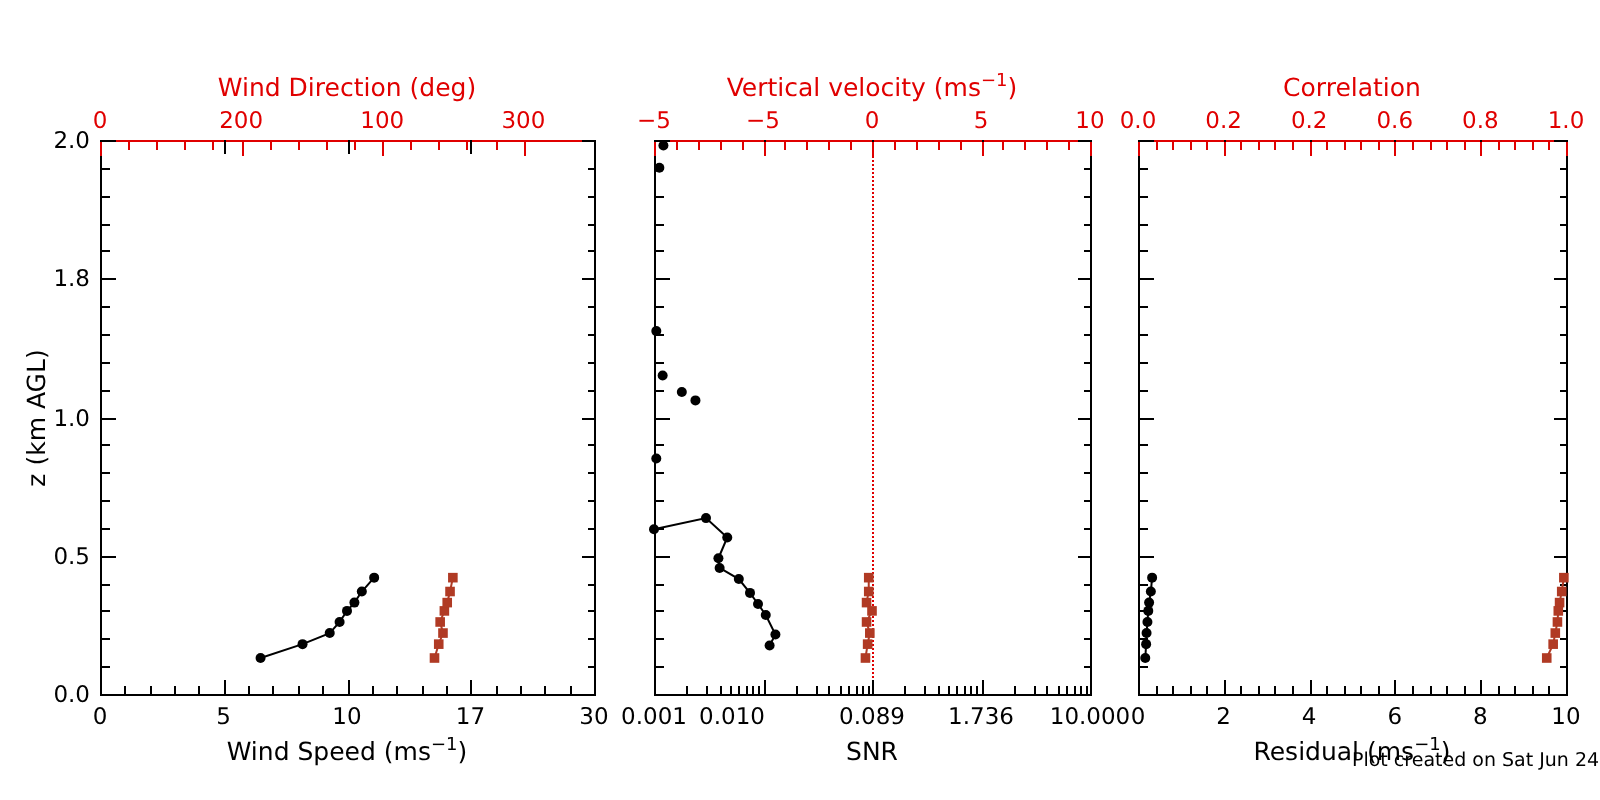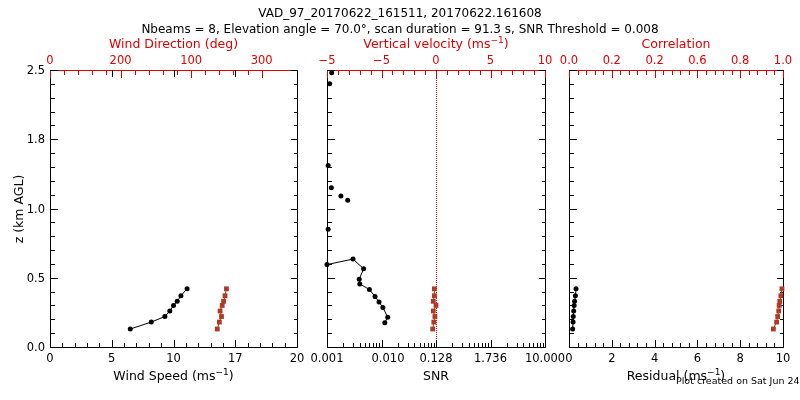--- a/index.html
+++ b/index.html
@@ -37,22 +37,20 @@
 
   svg.series{position:absolute;left:0;top:0;overflow:visible;}
 
   sup{font-size:0.72em;vertical-align:super;line-height:0;}
 </style>
 </head>
 <body>
 
 <div id="root">
 
-  <div class="txt ctr" id="title1">VAD_97_20170622_161511, 20170622.161608</div>
-  <div class="txt ctr" id="title2">Nbeams = 8, Elevation angle = 70.0°, scan duration = 91.3 s, SNR Threshold = 0.008</div>
 
   <div id="ylabel" style="left: 18px; top: 208.5px;">z (km AGL)</div>
 
   <div class="txt" id="footer">Plot created on Sat Jun 24 23:50:25 2017</div>
 
   <div id="panels">
       <div class="frame" style="left: 50px; top: 70px; width: 1px; height: 277px; background: rgb(0, 0, 0); position: absolute;"></div>
       <div class="frame" style="left: 297px; top: 70px; width: 1px; height: 277px; background: rgb(0, 0, 0); position: absolute;"></div>
       <div class="frame" style="left: 50px; top: 347px; width: 248px; height: 1px; background: rgb(0, 0, 0); position: absolute;"></div>
       <div class="frame" style="left: 50px; top: 70px; width: 248px; height: 1px; background: rgb(224, 0, 0); position: absolute;"></div>
@@ -63,21 +61,21 @@
       <div class="tick" style="left: 111.75px; top: 70px; width: 1px; height: 7px; background: rgb(0, 0, 0); position: absolute;"></div>
       <div class="tlab" style="left: 111.75px; top: 351px;">5</div>
       <div class="tick" style="left: 173.5px; top: 340px; width: 1px; height: 7px; background: rgb(0, 0, 0); position: absolute;"></div>
       <div class="tick" style="left: 173.5px; top: 70px; width: 1px; height: 7px; background: rgb(0, 0, 0); position: absolute;"></div>
       <div class="tlab" style="left: 173.5px; top: 351px;">10</div>
       <div class="tick" style="left: 235.25px; top: 340px; width: 1px; height: 7px; background: rgb(0, 0, 0); position: absolute;"></div>
       <div class="tick" style="left: 235.25px; top: 70px; width: 1px; height: 7px; background: rgb(0, 0, 0); position: absolute;"></div>
       <div class="tlab" style="left: 235.25px; top: 351px;">17</div>
       <div class="tick" style="left: 297px; top: 340px; width: 1px; height: 7px; background: rgb(0, 0, 0); position: absolute;"></div>
       <div class="tick" style="left: 297px; top: 70px; width: 1px; height: 7px; background: rgb(0, 0, 0); position: absolute;"></div>
-      <div class="tlab" style="left: 297px; top: 351px;">20</div>
+      <div class="tlab" style="left: 297px; top: 351px;">30</div>
       <div class="tick" style="left: 62.35px; top: 343px; width: 1px; height: 4px; background: rgb(0, 0, 0); position: absolute;"></div>
       <div class="tick" style="left: 74.7px; top: 343px; width: 1px; height: 4px; background: rgb(0, 0, 0); position: absolute;"></div>
       <div class="tick" style="left: 87.05px; top: 343px; width: 1px; height: 4px; background: rgb(0, 0, 0); position: absolute;"></div>
       <div class="tick" style="left: 99.4px; top: 343px; width: 1px; height: 4px; background: rgb(0, 0, 0); position: absolute;"></div>
       <div class="tick" style="left: 124.1px; top: 343px; width: 1px; height: 4px; background: rgb(0, 0, 0); position: absolute;"></div>
       <div class="tick" style="left: 136.45px; top: 343px; width: 1px; height: 4px; background: rgb(0, 0, 0); position: absolute;"></div>
       <div class="tick" style="left: 148.8px; top: 343px; width: 1px; height: 4px; background: rgb(0, 0, 0); position: absolute;"></div>
       <div class="tick" style="left: 161.15px; top: 343px; width: 1px; height: 4px; background: rgb(0, 0, 0); position: absolute;"></div>
       <div class="tick" style="left: 185.85px; top: 343px; width: 1px; height: 4px; background: rgb(0, 0, 0); position: absolute;"></div>
       <div class="tick" style="left: 198.2px; top: 343px; width: 1px; height: 4px; background: rgb(0, 0, 0); position: absolute;"></div>
@@ -114,21 +112,21 @@
       <div class="tick" style="left: 291px; top: 277.75px; width: 7px; height: 1px; background: rgb(0, 0, 0); position: absolute;"></div>
       <div class="tlab ylab" style="left: 45px; top: 277.75px;">0.5</div>
       <div class="tick" style="left: 51px; top: 208.5px; width: 7px; height: 1px; background: rgb(0, 0, 0); position: absolute;"></div>
       <div class="tick" style="left: 291px; top: 208.5px; width: 7px; height: 1px; background: rgb(0, 0, 0); position: absolute;"></div>
       <div class="tlab ylab" style="left: 45px; top: 208.5px;">1.0</div>
       <div class="tick" style="left: 51px; top: 139.25px; width: 7px; height: 1px; background: rgb(0, 0, 0); position: absolute;"></div>
       <div class="tick" style="left: 291px; top: 139.25px; width: 7px; height: 1px; background: rgb(0, 0, 0); position: absolute;"></div>
       <div class="tlab ylab" style="left: 45px; top: 139.25px;">1.8</div>
       <div class="tick" style="left: 51px; top: 70px; width: 7px; height: 1px; background: rgb(0, 0, 0); position: absolute;"></div>
       <div class="tick" style="left: 291px; top: 70px; width: 7px; height: 1px; background: rgb(0, 0, 0); position: absolute;"></div>
-      <div class="tlab ylab" style="left: 45px; top: 70px;">2.5</div>
+      <div class="tlab ylab" style="left: 45px; top: 70px;">2.0</div>
       <div class="tick" style="left: 51px; top: 333.15px; width: 4px; height: 1px; background: rgb(0, 0, 0); position: absolute;"></div>
       <div class="tick" style="left: 294px; top: 333.15px; width: 4px; height: 1px; background: rgb(0, 0, 0); position: absolute;"></div>
       <div class="tick" style="left: 51px; top: 319.3px; width: 4px; height: 1px; background: rgb(0, 0, 0); position: absolute;"></div>
       <div class="tick" style="left: 294px; top: 319.3px; width: 4px; height: 1px; background: rgb(0, 0, 0); position: absolute;"></div>
       <div class="tick" style="left: 51px; top: 305.45px; width: 4px; height: 1px; background: rgb(0, 0, 0); position: absolute;"></div>
       <div class="tick" style="left: 294px; top: 305.45px; width: 4px; height: 1px; background: rgb(0, 0, 0); position: absolute;"></div>
       <div class="tick" style="left: 51px; top: 291.6px; width: 4px; height: 1px; background: rgb(0, 0, 0); position: absolute;"></div>
       <div class="tick" style="left: 294px; top: 291.6px; width: 4px; height: 1px; background: rgb(0, 0, 0); position: absolute;"></div>
       <div class="tick" style="left: 51px; top: 263.9px; width: 4px; height: 1px; background: rgb(0, 0, 0); position: absolute;"></div>
       <div class="tick" style="left: 294px; top: 263.9px; width: 4px; height: 1px; background: rgb(0, 0, 0); position: absolute;"></div>
@@ -159,24 +157,24 @@
       <div class="frame" style="left: 327px; top: 70px; width: 1px; height: 277px; background: rgb(0, 0, 0); position: absolute;"></div>
       <div class="frame" style="left: 545px; top: 70px; width: 1px; height: 277px; background: rgb(0, 0, 0); position: absolute;"></div>
       <div class="frame" style="left: 327px; top: 347px; width: 219px; height: 1px; background: rgb(0, 0, 0); position: absolute;"></div>
       <div class="frame" style="left: 327px; top: 70px; width: 219px; height: 1px; background: rgb(224, 0, 0); position: absolute;"></div>
       <div class="dotline" style="left: 436px; top: 70px; height: 277px;"></div>
       <div class="tick" style="left: 327px; top: 340px; width: 1px; height: 7px; background: rgb(0, 0, 0); position: absolute;"></div>
       <div class="tick" style="left: 327px; top: 70px; width: 1px; height: 7px; background: rgb(0, 0, 0); position: absolute;"></div>
       <div class="tlab" style="left: 327px; top: 351px;">0.001</div>
       <div class="tick" style="left: 381.5px; top: 340px; width: 1px; height: 7px; background: rgb(0, 0, 0); position: absolute;"></div>
       <div class="tick" style="left: 381.5px; top: 70px; width: 1px; height: 7px; background: rgb(0, 0, 0); position: absolute;"></div>
-      <div class="tlab" style="left: 388px; top: 351px;">0.010</div>
+      <div class="tlab" style="left: 366px; top: 351px;">0.010</div>
       <div class="tick" style="left: 436px; top: 340px; width: 1px; height: 7px; background: rgb(0, 0, 0); position: absolute;"></div>
       <div class="tick" style="left: 436px; top: 70px; width: 1px; height: 7px; background: rgb(0, 0, 0); position: absolute;"></div>
-      <div class="tlab" style="left: 436px; top: 351px;">0.128</div>
+      <div class="tlab" style="left: 436px; top: 351px;">0.089</div>
       <div class="tick" style="left: 490.5px; top: 340px; width: 1px; height: 7px; background: rgb(0, 0, 0); position: absolute;"></div>
       <div class="tick" style="left: 490.5px; top: 70px; width: 1px; height: 7px; background: rgb(0, 0, 0); position: absolute;"></div>
       <div class="tlab" style="left: 490.5px; top: 351px;">1.736</div>
       <div class="tick" style="left: 545px; top: 340px; width: 1px; height: 7px; background: rgb(0, 0, 0); position: absolute;"></div>
       <div class="tick" style="left: 545px; top: 70px; width: 1px; height: 7px; background: rgb(0, 0, 0); position: absolute;"></div>
       <div class="tlab" style="left: 545px; top: 351px;">10.000</div>
       <div class="tick" style="left: 343.406px; top: 343px; width: 1px; height: 4px; background: rgb(0, 0, 0); position: absolute;"></div>
       <div class="tick" style="left: 353.003px; top: 343px; width: 1px; height: 4px; background: rgb(0, 0, 0); position: absolute;"></div>
       <div class="tick" style="left: 359.812px; top: 343px; width: 1px; height: 4px; background: rgb(0, 0, 0); position: absolute;"></div>
       <div class="tick" style="left: 365.094px; top: 343px; width: 1px; height: 4px; background: rgb(0, 0, 0); position: absolute;"></div>

